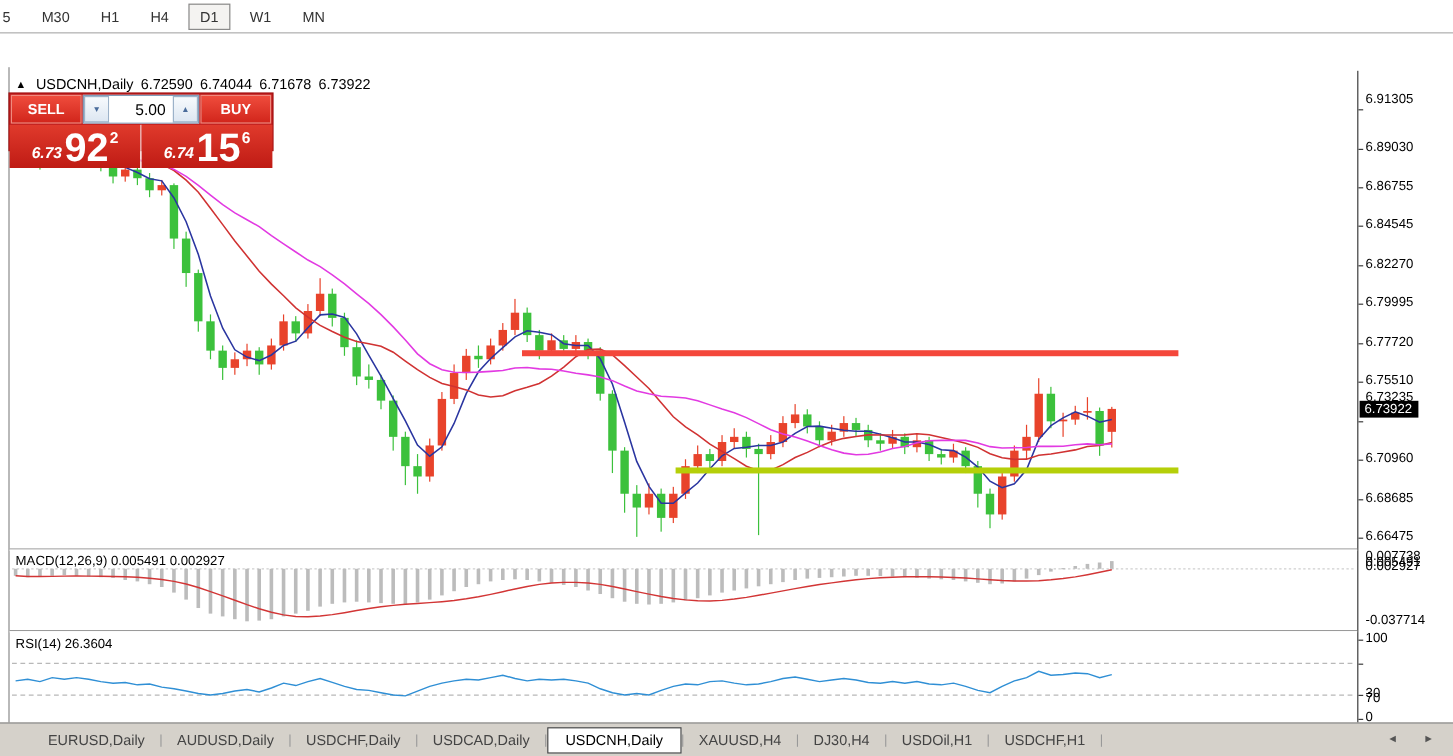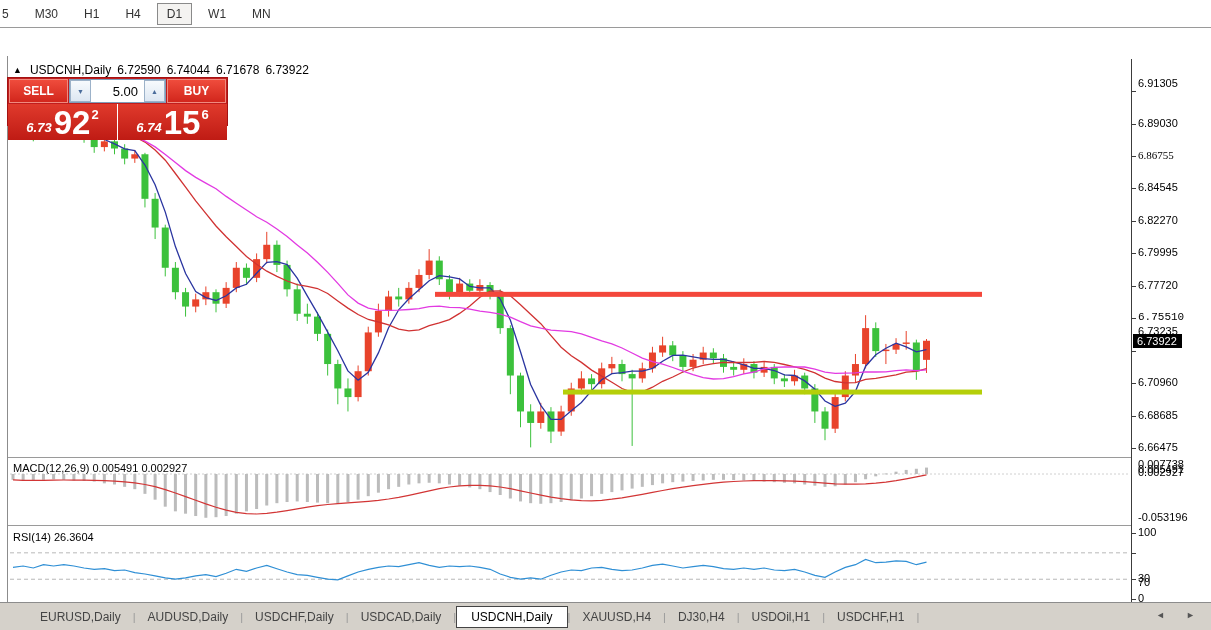--- a/index.html
+++ b/index.html
@@ -412,44 +412,44 @@
 
     <div class="ind-label" style="top:434px">MACD(12,26,9) 0.005491 0.002927</div>
     <div class="ind-label" style="top:503px">RSI(14) 26.3604</div>
 
     <div id="axis-layer">
         <div class="axis-tick" style="top: 62.9693px;"></div>
         <div class="axis-label" style="top: 49px;">6.91305</div>
         <div class="axis-tick" style="top: 95.657px;"></div>
         <div class="axis-label" style="top: 88.657px;">6.89030</div>
         <div class="axis-tick" style="top: 128.345px;"></div>
-        <div class="axis-label" style="top: 121.345px; font-family: Liberation Serif, serif;">6.86755</div>
+        <div class="axis-label" style="top: 121.345px;">6.86755</div>
         <div class="axis-tick" style="top: 160.099px;"></div>
         <div class="axis-label" style="top: 153.099px;">6.84545</div>
         <div class="axis-tick" style="top: 192.786px;"></div>
         <div class="axis-label" style="top: 185.786px;">6.82270</div>
         <div class="axis-tick" style="top: 225.474px;"></div>
         <div class="axis-label" style="top: 218.474px;">6.79995</div>
         <div class="axis-tick" style="top: 258.162px;"></div>
         <div class="axis-label" style="top: 251.162px;">6.77720</div>
         <div class="axis-tick" style="top: 289.916px;"></div>
-        <div class="axis-label" style="top: 282.916px; font-family: Liberation Mono, monospace;">6.75510</div>
+        <div class="axis-label" style="top: 282.916px;">6.75510</div>
         <div class="axis-tick" style="top: 322.603px;"></div>
         <div class="axis-label" style="top: 297px;">6.73235</div>
         <div class="axis-tick" style="top: 355.291px;"></div>
         <div class="axis-label" style="top: 348.291px;">6.70960</div>
         <div class="axis-tick" style="top: 387.979px;"></div>
         <div class="axis-label" style="top: 380.979px;">6.68685</div>
         <div class="axis-tick" style="top: 419.732px;"></div>
         <div class="axis-label" style="top: 412.732px;">6.66475</div>
         <div class="price-tag" style="top: 305.732px;">6.73922</div>
         <div class="axis-label" style="top: 430.018px;">0.007738</div>
         <div class="axis-label" style="top: 435.018px;">0.005491</div>
         <div class="axis-label" style="top: 438.018px;">0.002927</div>
-        <div class="axis-label" style="top: 483.015px;">-0.053196</div>
+        <div class="axis-label" style="top: 483.015px;">-0.037714</div>
         <div class="axis-tick" style="top: 505.019px;"></div>
         <div class="axis-label" style="top: 498.019px;">100</div>
         <div class="axis-tick" style="top: 524.83px;"></div>
         <div class="axis-label" style="top: 517.83px; margin-top: 30px;">70</div>
         <div class="axis-tick" style="top: 551.245px;"></div>
         <div class="axis-label" style="top: 544.245px;">30</div>
         <div class="axis-tick" style="top: 571.057px;"></div>
         <div class="axis-label" style="top: 564.057px;">0</div>
         <div class="date-tick" style="left: 28px;"></div>
         <div class="date-label" style="left: 28px;">19 Dec 2018</div>

